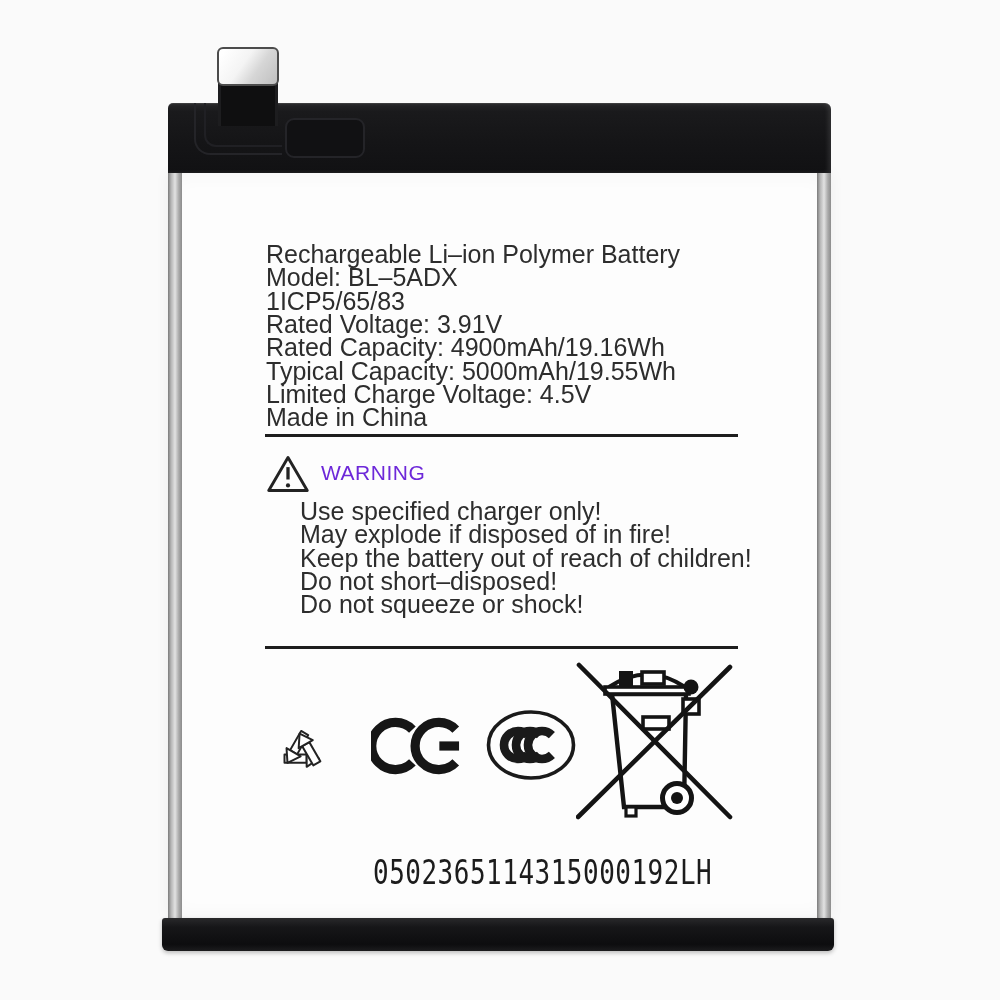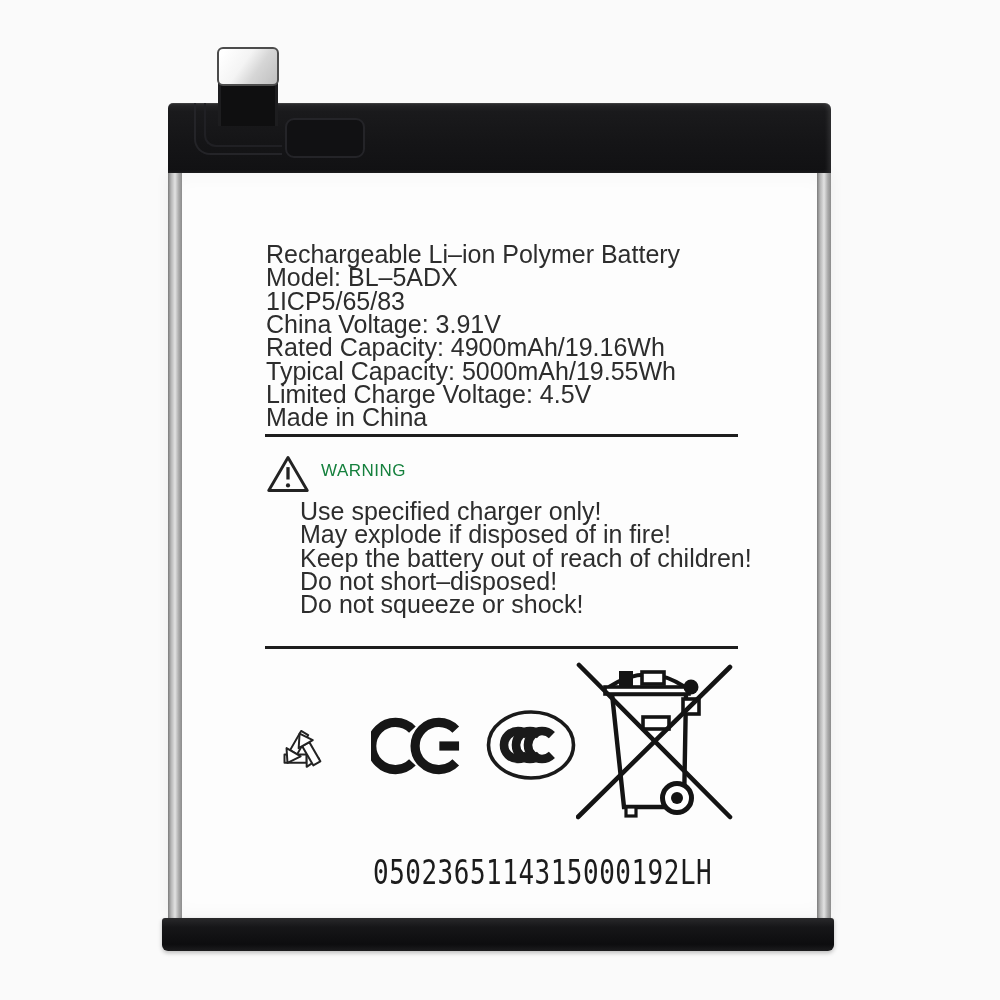--- a/index.html
+++ b/index.html
@@ -54,21 +54,21 @@
     box-shadow:0 2px 4px rgba(0,0,0,0.25);
   }
   
   .txt{position:absolute;color:#2d2d2d;font-size:25px;line-height:23.35px;white-space:nowrap;z-index:5;}
   .spec-block{left:266px;top:243px;}
   .warn-block{left:266px;top:500px;margin-left:34px;}
   .rule{position:absolute;left:265px;width:473px;height:3px;background:#1e1e1e;z-index:5;}
   .rule1{top:434px;}
   .rule2{top:646px;}
   .warn-tri{position:absolute;left:266px;top:454px;z-index:5;}
-  .warn-title{position:absolute;left:321px;top:461px;font-size:17px;color:#15803d;letter-spacing:0.5px;z-index:5;}
+  .warn-title{position:absolute;left:321px;top:461px;font-size:21px;color:#6d28d9;letter-spacing:0.5px;z-index:5;}
   .icon{position:absolute;z-index:5;}
   .recycle-icon{left:267px;top:711px;}
   .ce-icon{left:371px;top:713px;}
   .ccc-icon{left:485px;top:709px;}
   .bin-icon{left:576px;top:652px;}
   .serial{
     position:absolute;left:373px;top:853px;z-index:5;
     font-family:"DejaVu Sans Mono",monospace;font-size:26px;letter-spacing:0.5px;
     color:#1c1c1c;transform:scaleY(1.28);transform-origin:left top;white-space:nowrap;
   }
@@ -89,21 +89,21 @@
 
   <div class="battery-body">
     <div class="edge left"></div>
     <div class="edge right"></div>
   </div>
 
   <div class="txt spec-block">
     <div>Rechargeable Li–ion Polymer Battery</div>
     <div>Model: BL–5ADX</div>
     <div>1ICP5/65/83</div>
-    <div>China Voltage: 3.91V</div>
+    <div>Rated Voltage: 3.91V</div>
     <div>Rated Capacity: 4900mAh/19.16Wh</div>
     <div>Typical Capacity: 5000mAh/19.55Wh</div>
     <div>Limited Charge Voltage: 4.5V</div>
     <div>Made in China</div>
   </div>
 
   <div class="rule rule1"></div>
 
   <svg class="warn-tri" width="44" height="40" viewBox="0 0 48 43">
     <path d="M24 3.5 L45 39.5 L3 39.5 Z" fill="none" stroke="#232323" stroke-width="3.2" stroke-linejoin="round"></path>

